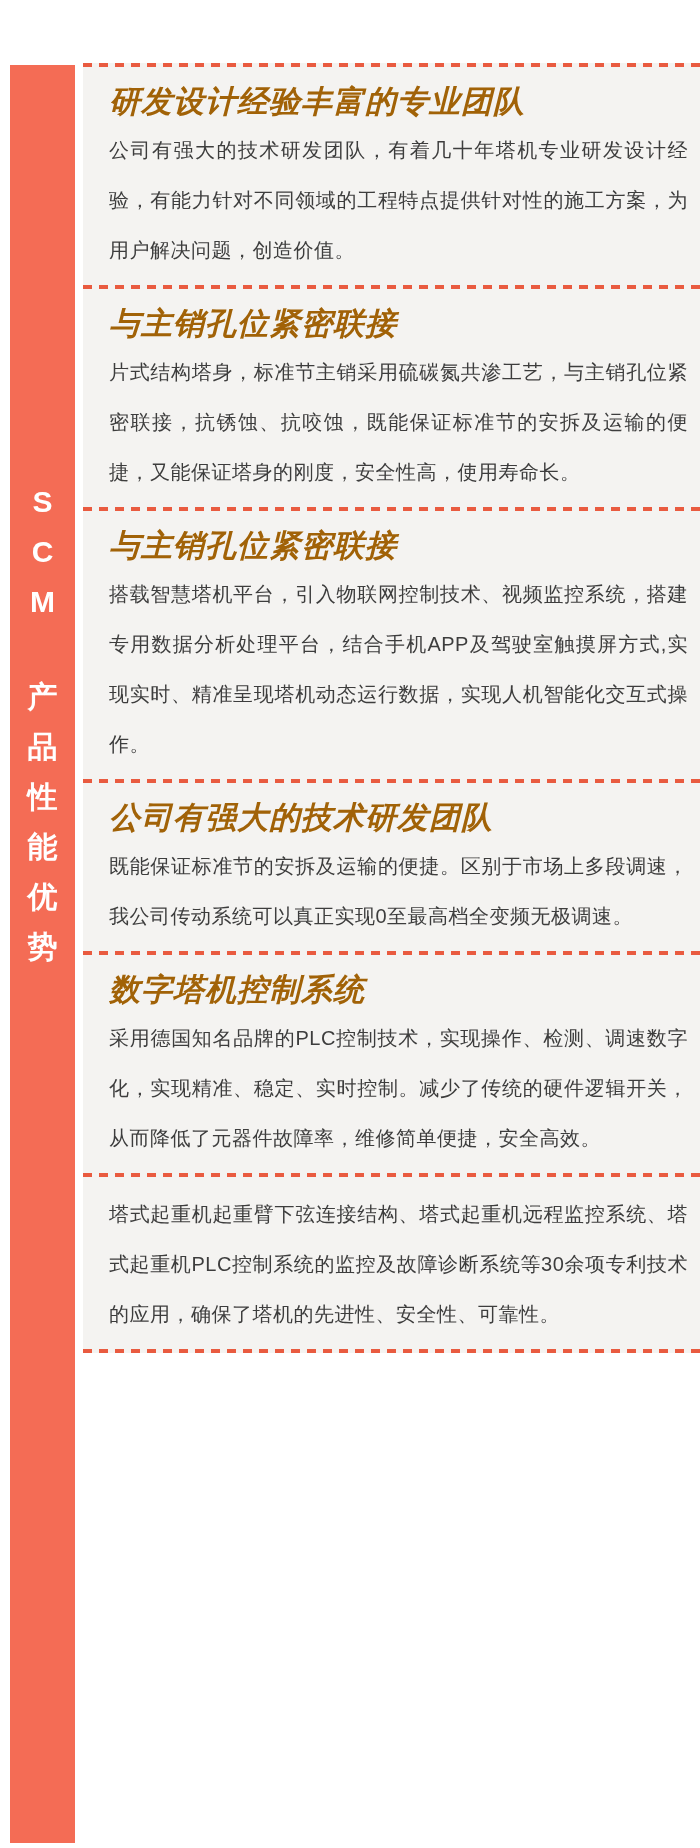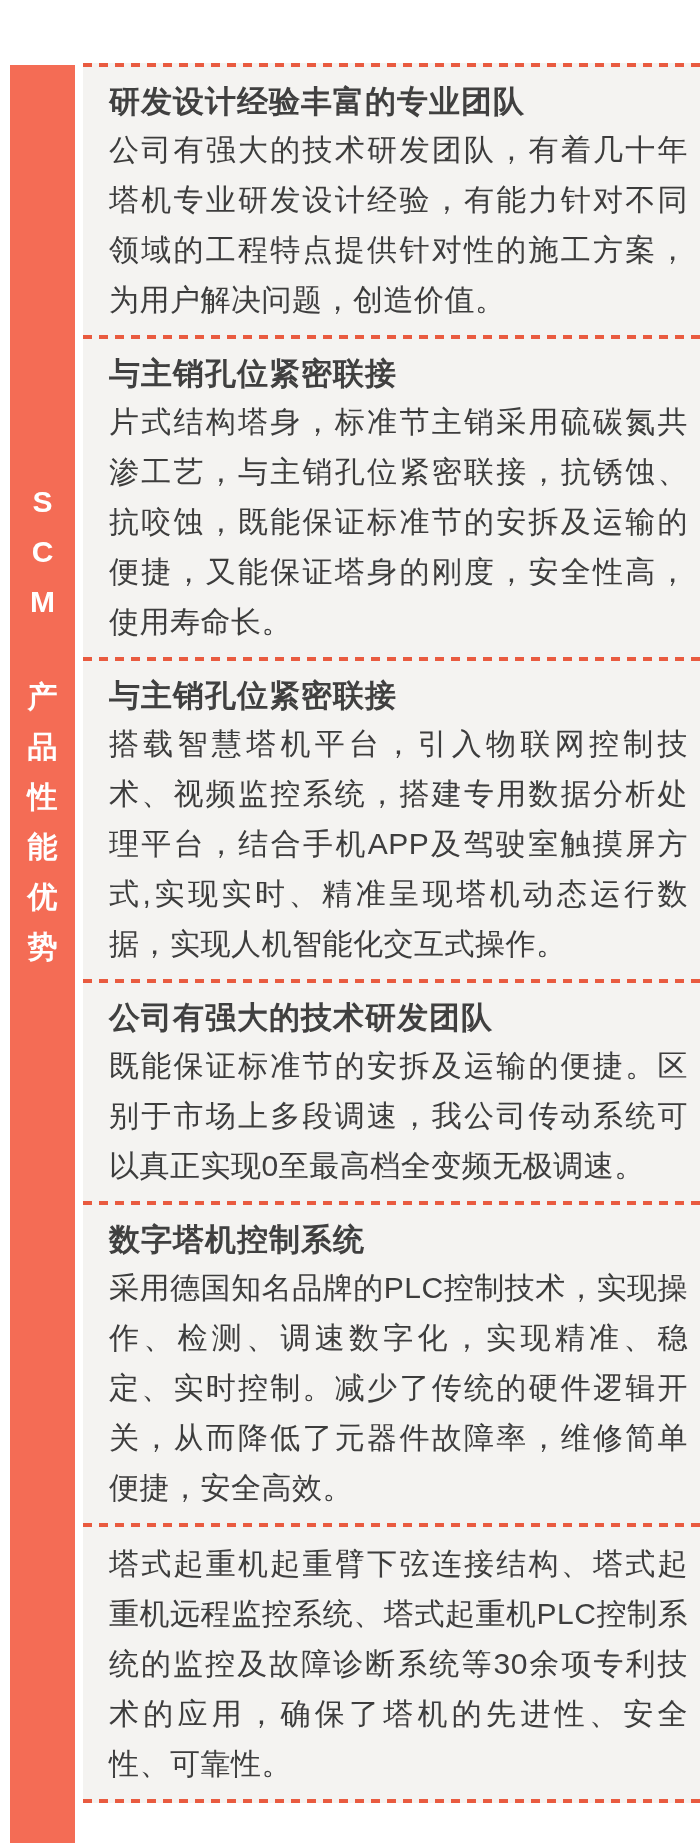--- a/index.html
+++ b/index.html
@@ -47,26 +47,27 @@
     background: repeating-linear-gradient(90deg, #e95b40 0 9px, transparent 9px 16px);
   }
   .section {
     padding: 12px 12px 10px 26px;
   }
   .section-heading {
     margin: 0;
     font-size: 31px;
     line-height: 46px;
     font-weight: bold;
-    color: #404040;
+    color: #a16207;
     letter-spacing: 1px;
+    font-style: italic;
   }
   .section-body {
     margin: 0;
-    font-size: 30px;
+    font-size: 20px;
     line-height: 50px;
     color: #3d3d3d;
     letter-spacing: 0.5px;
     text-align: justify;
   }
 </style>
 </head>
 <body>
 
 <div class="sidebar">

